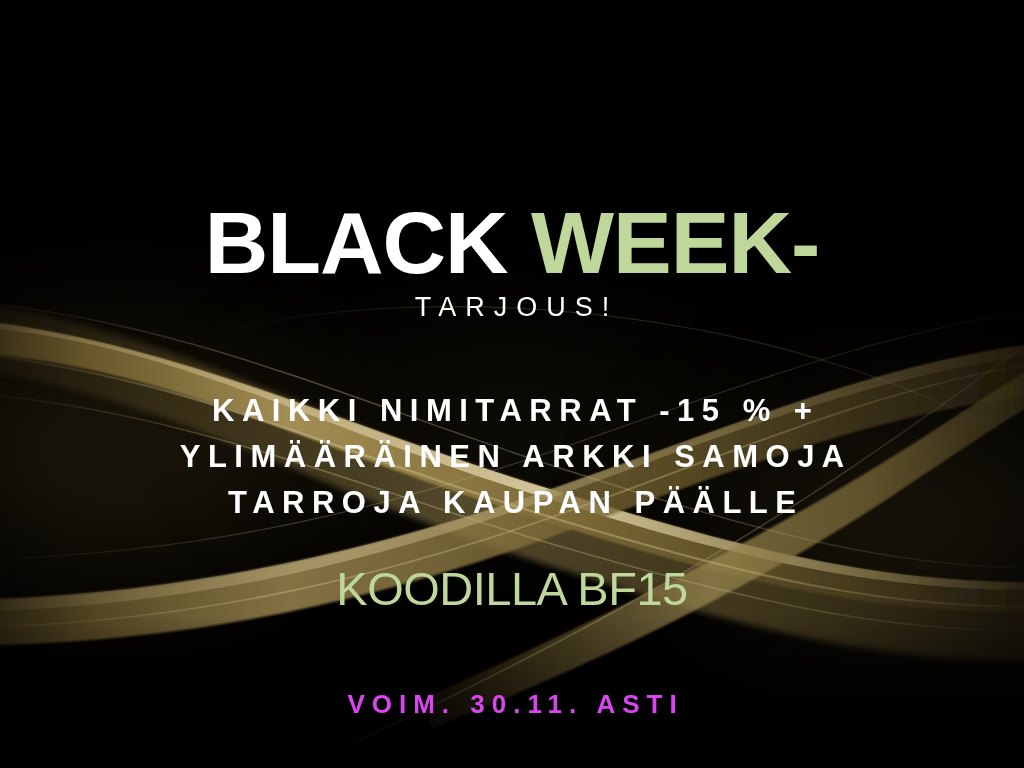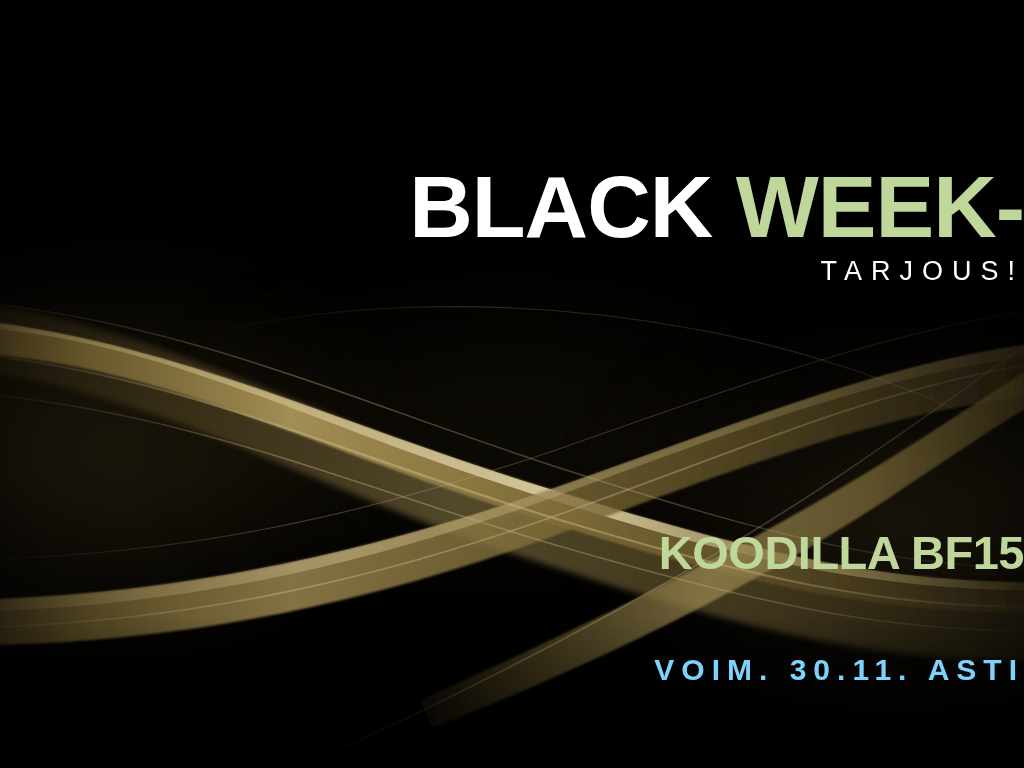--- a/index.html
+++ b/index.html
@@ -68,21 +68,22 @@
     background:
       radial-gradient(ellipse 120% 95% at 50% 52%, rgba(0,0,0,0) 40%, rgba(0,0,0,0.55) 82%, rgba(0,0,0,0.92) 100%),
       linear-gradient(to bottom, rgba(0,0,0,0.55) 0%, rgba(0,0,0,0) 18%, rgba(0,0,0,0) 80%, rgba(0,0,0,0.70) 100%);
   }
 
   
   #content {
     position: absolute;
     inset: 0;
     z-index: 3;
-    text-align: right;
+    text-align: center;
+    margin-top: 36px;
   }
 
   .headline {
     position: absolute;
     top: 163px;
     left: 0;
     width: 100%;
     font-size: 88px;
     line-height: 1;
     font-weight: 700;
@@ -119,32 +120,32 @@
   }
   .body-copy .bline { display: block; white-space: nowrap; }
 
   .promo-code {
     position: absolute;
     top: 529px;
     left: 0;
     width: 100%;
     color: #bfd79a;
     font-size: 47px;
-    font-weight: 700;
+    font-weight: 400;
     letter-spacing: -0.5px;
     line-height: 1;
   }
 
   .validity {
     position: absolute;
     top: 655px;
     left: 0;
     width: 100%;
-    color: #7dd3fc;
-    font-size: 30px;
+    color: #d946ef;
+    font-size: 26px;
     font-weight: 700;
     letter-spacing: 7px;
     text-indent: 7px;
     line-height: 1;
   }
 </style>
 </head>
 <body>
 
 <div id="banner">
@@ -226,19 +227,24 @@
   </svg>
 
   <div id="vignette"></div>
 
   <div id="content">
 
     <div class="headline"><span class="w-black">BLACK </span><span class="w-week">WEEK-</span></div>
 
     <div class="subhead">TARJOUS!</div>
 
+    <div class="body-copy">
+      <span class="bline">KAIKKI NIMITARRAT -15 % +</span>
+      <span class="bline">YLIMÄÄRÄINEN ARKKI SAMOJA</span>
+      <span class="bline">TARROJA KAUPAN PÄÄLLE</span>
+    </div>
 
     <div class="promo-code">KOODILLA BF15</div>
 
     <div class="validity">VOIM. 30.11. ASTI</div>
 
   </div>
 </div>
 
 </body></html>

